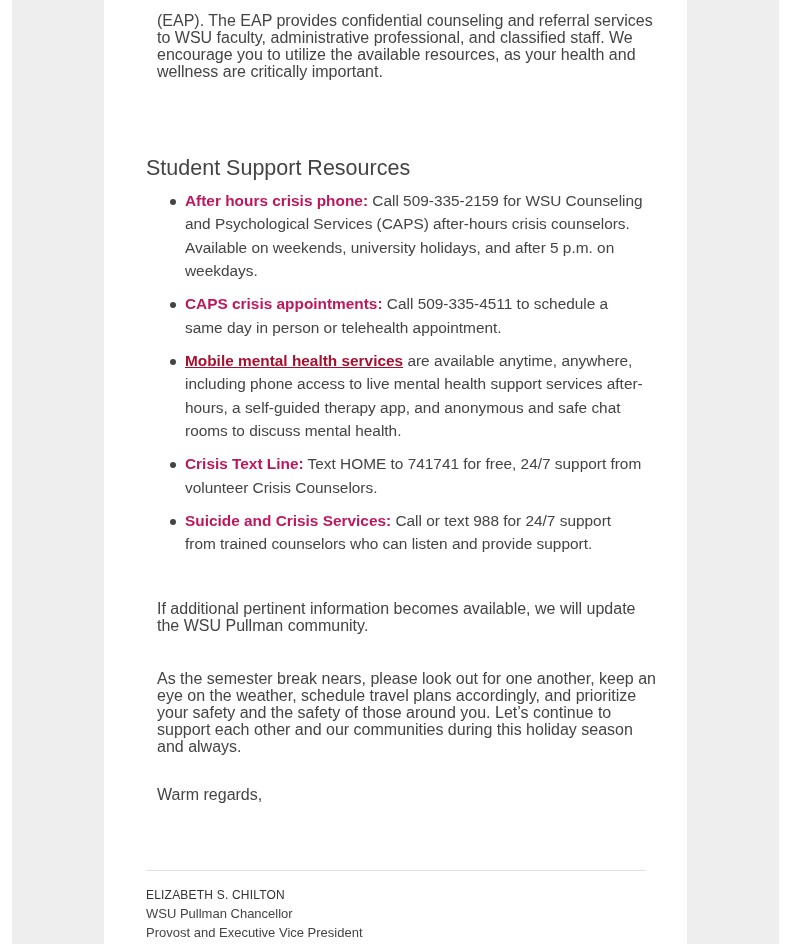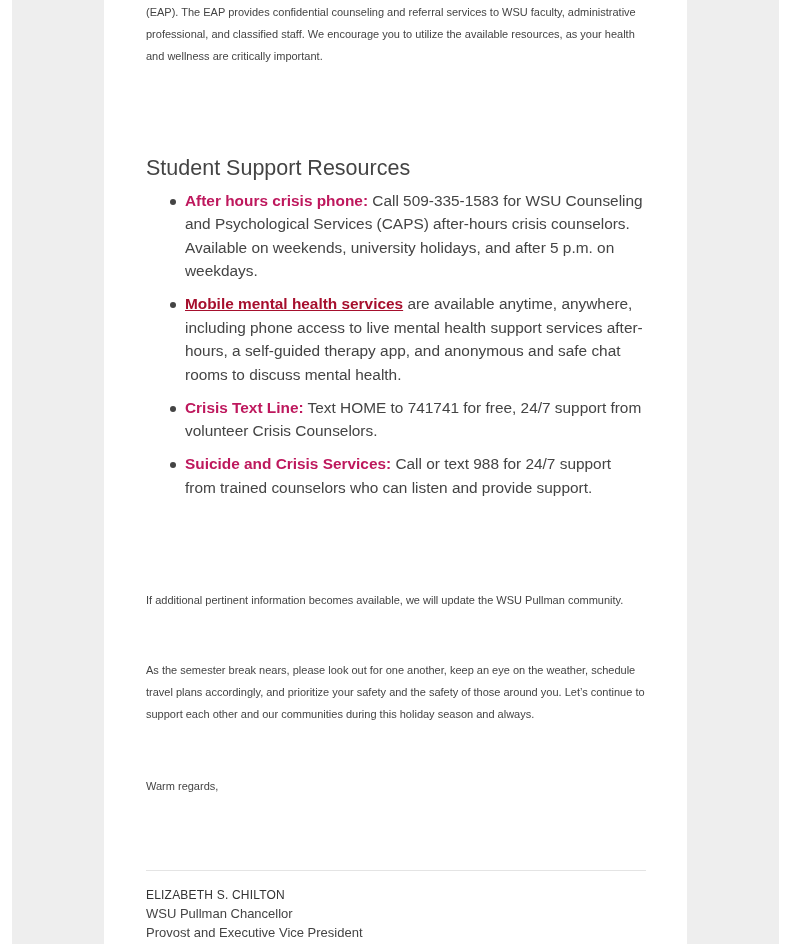--- a/index.html
+++ b/index.html
@@ -16,21 +16,21 @@
     .gutter.left { left: 12px; width: 92px; }
     .gutter.right { left: 687px; width: 92px; }
     .content {
       position: absolute; left: 104px; top: 0; width: 583px; bottom: 0;
       background: #ffffff;
     }
     .inner {
       position: absolute; left: 42px; width: 500px;
       color: #444444;
     }
-    p { margin: 0; font-size: 11px; line-height: 22px; color: #444444; }
+    p { margin: 11px; font-size: 16px; line-height: 17px; color: #444444; }
     .intro { top: 1px; }
     h2 {
       position: absolute; left: 42px; top: 154px; margin: 0;
       font-weight: normal; font-size: 21.5px; color: #444444; line-height: 28px;
       white-space: nowrap;
     }
     ul.resources {
       position: absolute; left: 42px; top: 189px; width: 500px;
       margin: 0; padding: 0; list-style: none;
     }
@@ -70,21 +70,25 @@
 
 <div class="content">
 
   <p class="inner intro">(EAP). The EAP provides confidential counseling and referral services to WSU faculty, administrative professional, and classified staff. We encourage you to utilize the available resources, as your health and wellness are critically important.</p>
 
   <h2>Student Support Resources</h2>
 
   <ul class="resources">
     <li>
       <span class="bullet"></span>
-      <b>After hours crisis phone:</b><span> Call 509-335-1583 for WSU Counseling and Psychological Services (CAPS) after-hours crisis counselors. Available on weekends, university holidays, and after 5 p.m. on weekdays.</span>
+      <b>After hours crisis phone:</b><span> Call 509-335-2159 for WSU Counseling and Psychological Services (CAPS) after-hours crisis counselors. Available on weekends, university holidays, and after 5 p.m. on weekdays.</span>
+    </li>
+    <li>
+      <span class="bullet"></span>
+      <b>CAPS crisis appointments:</b><span> Call 509-335-4511 to schedule a same day in person or telehealth appointment.</span>
     </li>
     <li>
       <span class="bullet"></span>
       <a class="link" href="#">Mobile mental health services</a><span> are available anytime, anywhere, including phone access to live mental health support services after-hours, a self-guided therapy app, and anonymous and safe chat rooms to discuss mental health.</span>
     </li>
     <li>
       <span class="bullet"></span>
       <b>Crisis Text Line:</b><span> Text HOME to 741741 for free, 24/7 support from volunteer Crisis Counselors.</span>
     </li>
     <li>

